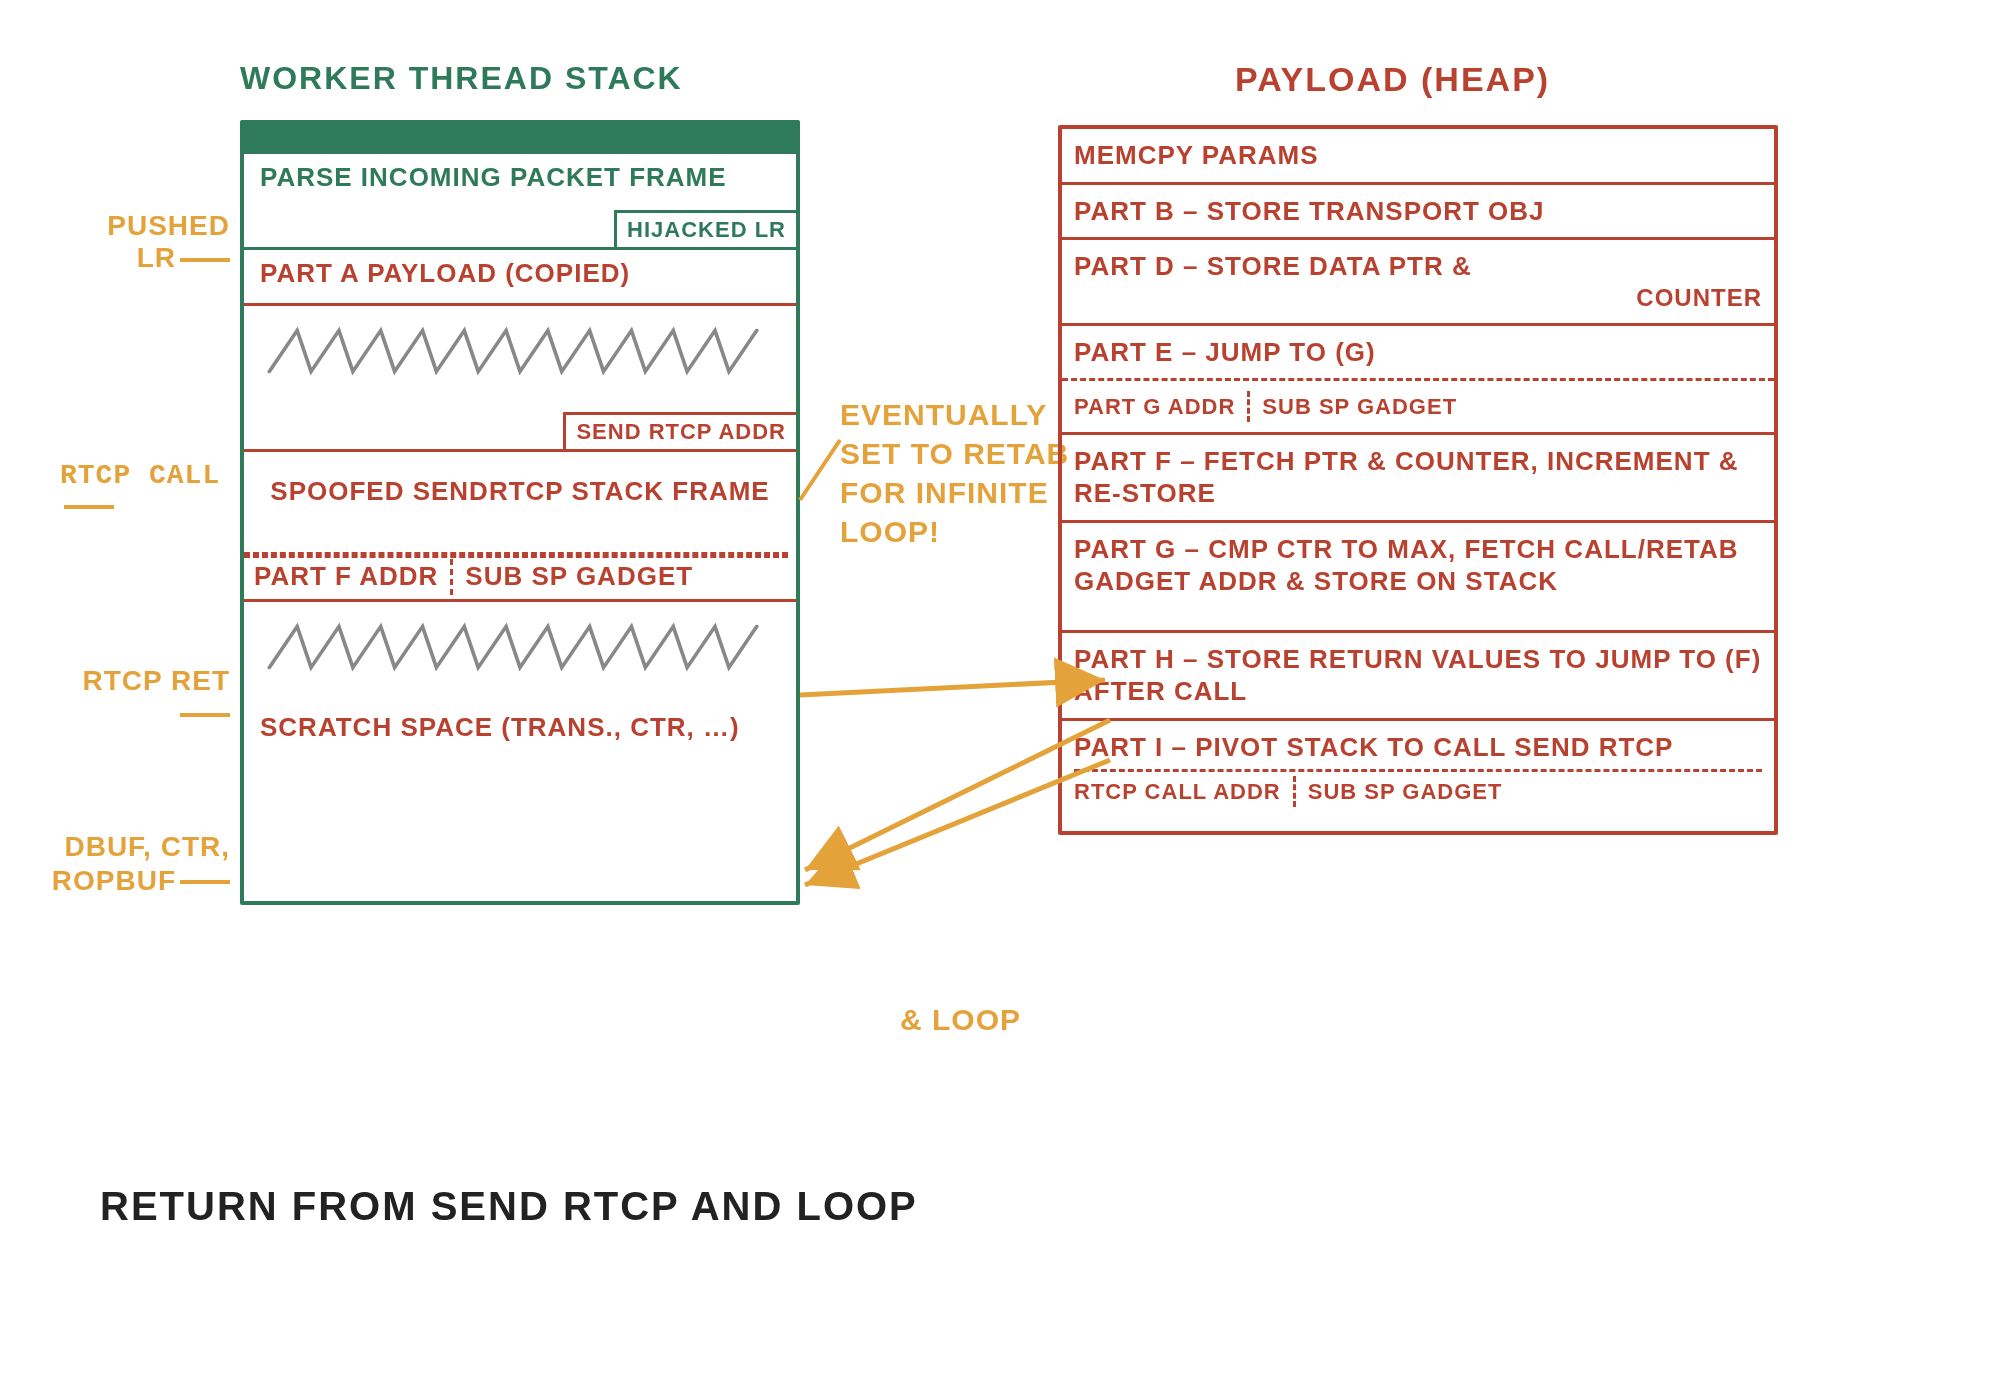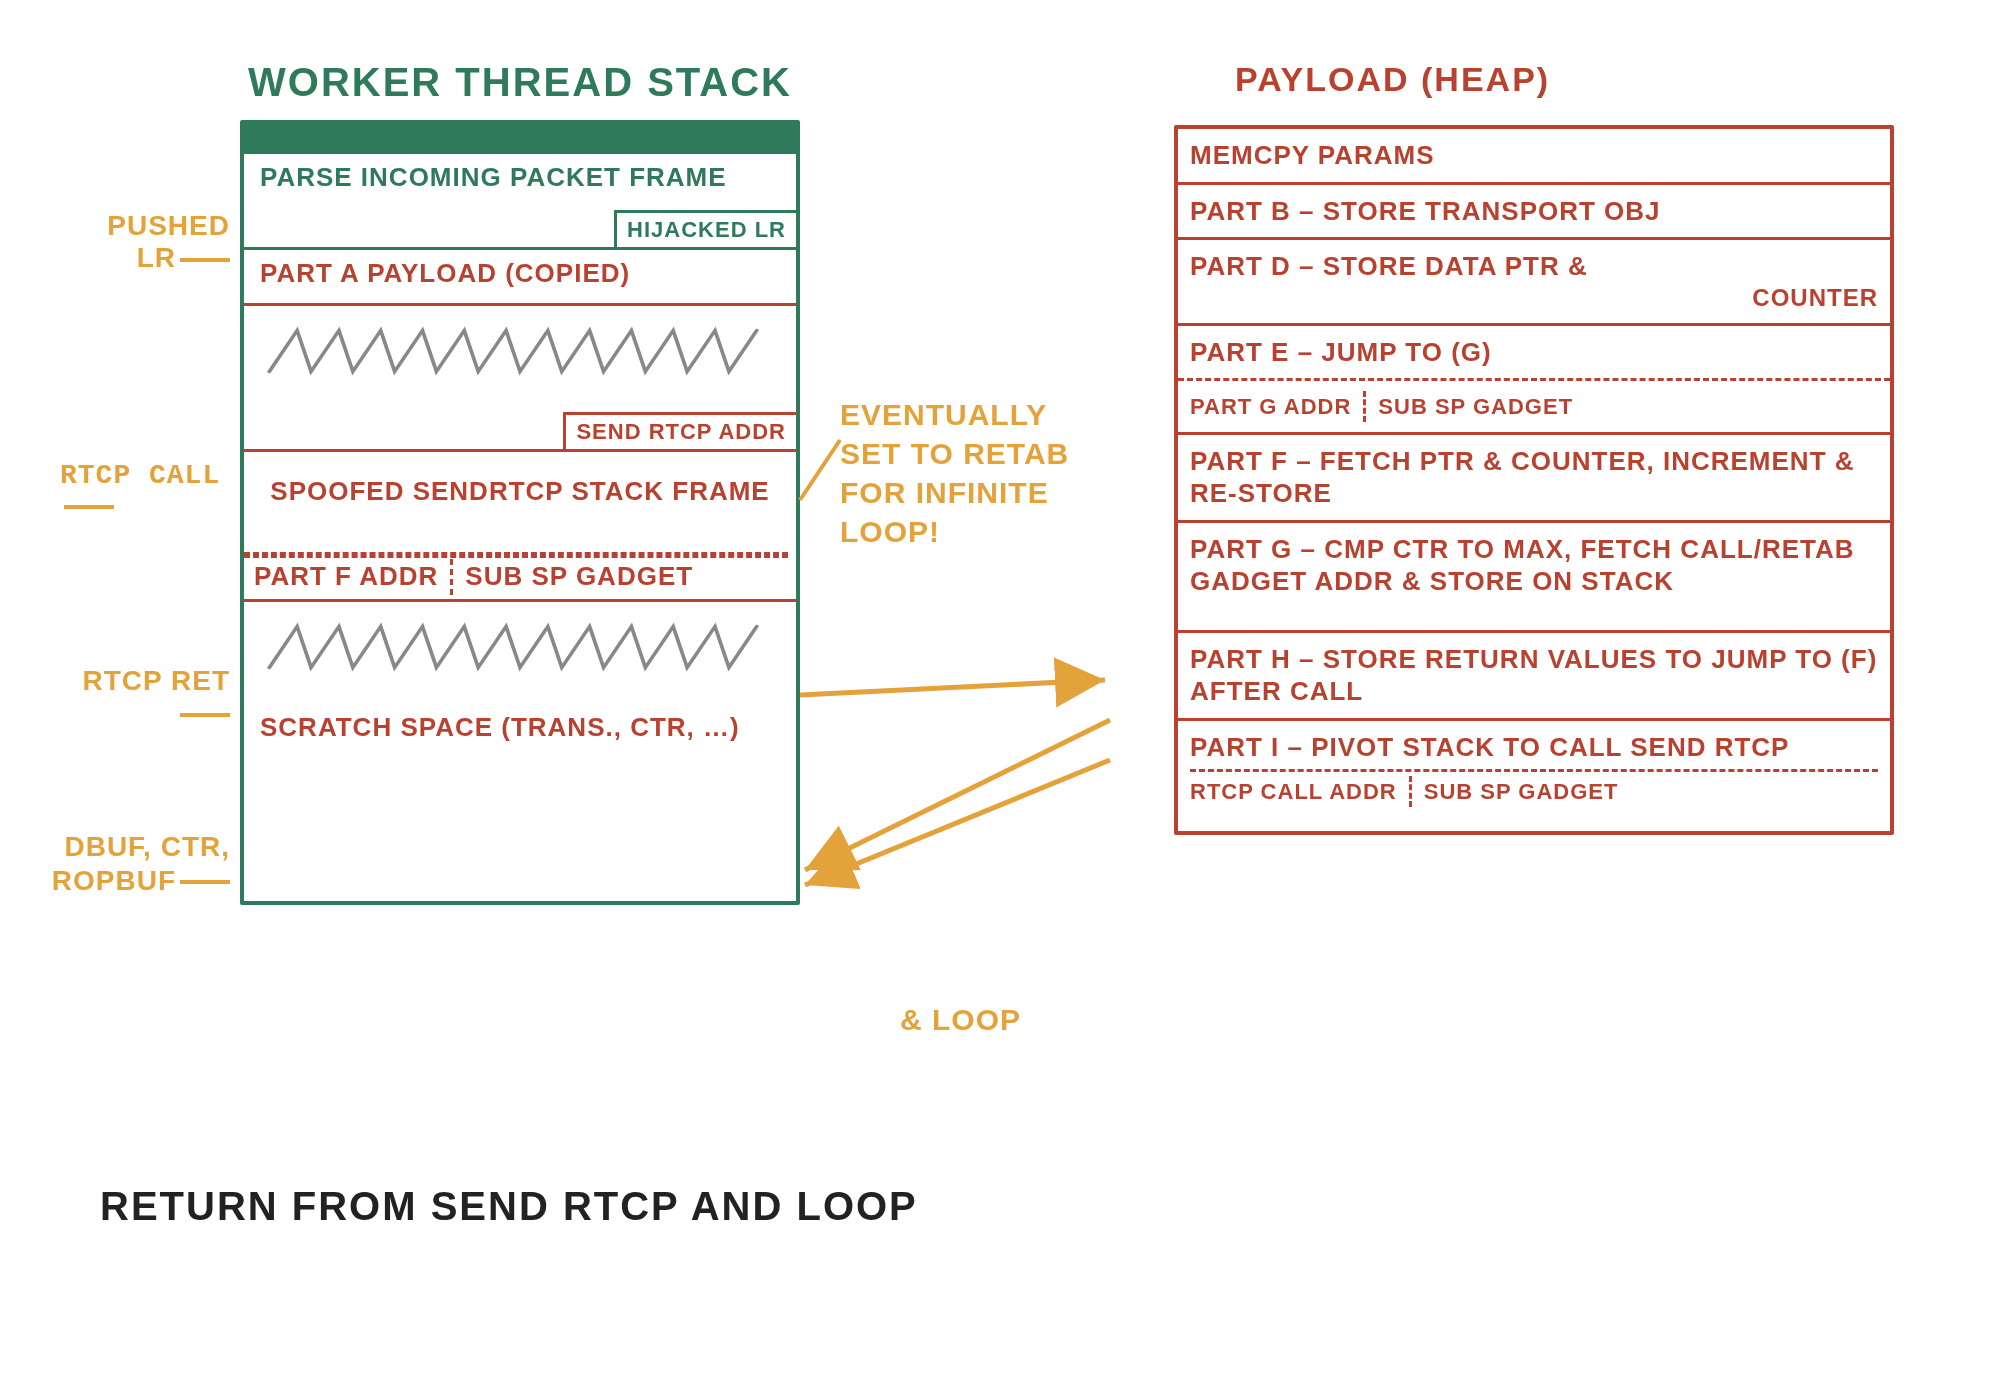--- a/index.html
+++ b/index.html
@@ -10,22 +10,22 @@
   :root {
     --green:  #2f7a5a;
     --red:    #b8422f;
     --orange: #e4a23a;
     --black:  #222;
     --grey:   #888;
   }
 
   
   .stack-title {
-    position: absolute; left: 240px; top: 60px; width: 560px; text-align: center;
-    color: var(--green); font-size: 40px; font-weight: 700; letter-spacing: 2px;
+    position: absolute; left: 240px; top: 60px; width: 560px; 
+    color: var(--green); font-size: 32px; font-weight: 700; letter-spacing: 2px;
   }
   .stack-box {
     position: absolute; left: 240px; top: 120px; width: 560px; height: 785px;
     border: 4px solid var(--green); border-radius: 2px;
   }
   .stack-box .head-stripe {
     height: 30px; background: var(--green);
   }
   .row {
     position: relative; border-bottom: 3px solid var(--red);
@@ -55,21 +55,21 @@
     display: flex; gap: 6px; align-items: center;
   }
   .split .sep { border-left: 3px dashed var(--red); height: 1.4em; margin: 0 6px; }
 
   
   .heap-title {
     position: absolute; left: 1235px; top: 60px;
     color: var(--red); font-size: 34px; font-weight: 700; letter-spacing: 2px;
   }
   .heap-box {
-    position: absolute; left: 1174px; top: 125px; width: 720px;
+    position: absolute; left: 1058px; top: 125px; width: 720px;
     border: 4px solid var(--red); border-radius: 2px;
   }
   .hrow {
     border-bottom: 3px solid var(--red);
     padding: 10px 12px; font-size: 26px; color: var(--red);
     font-weight: 600; letter-spacing: 1px; line-height: 1.25;
     position: relative;
   }
   .hrow:last-child { border-bottom: none; }
   .hrow.two-line  { min-height: 80px; }

